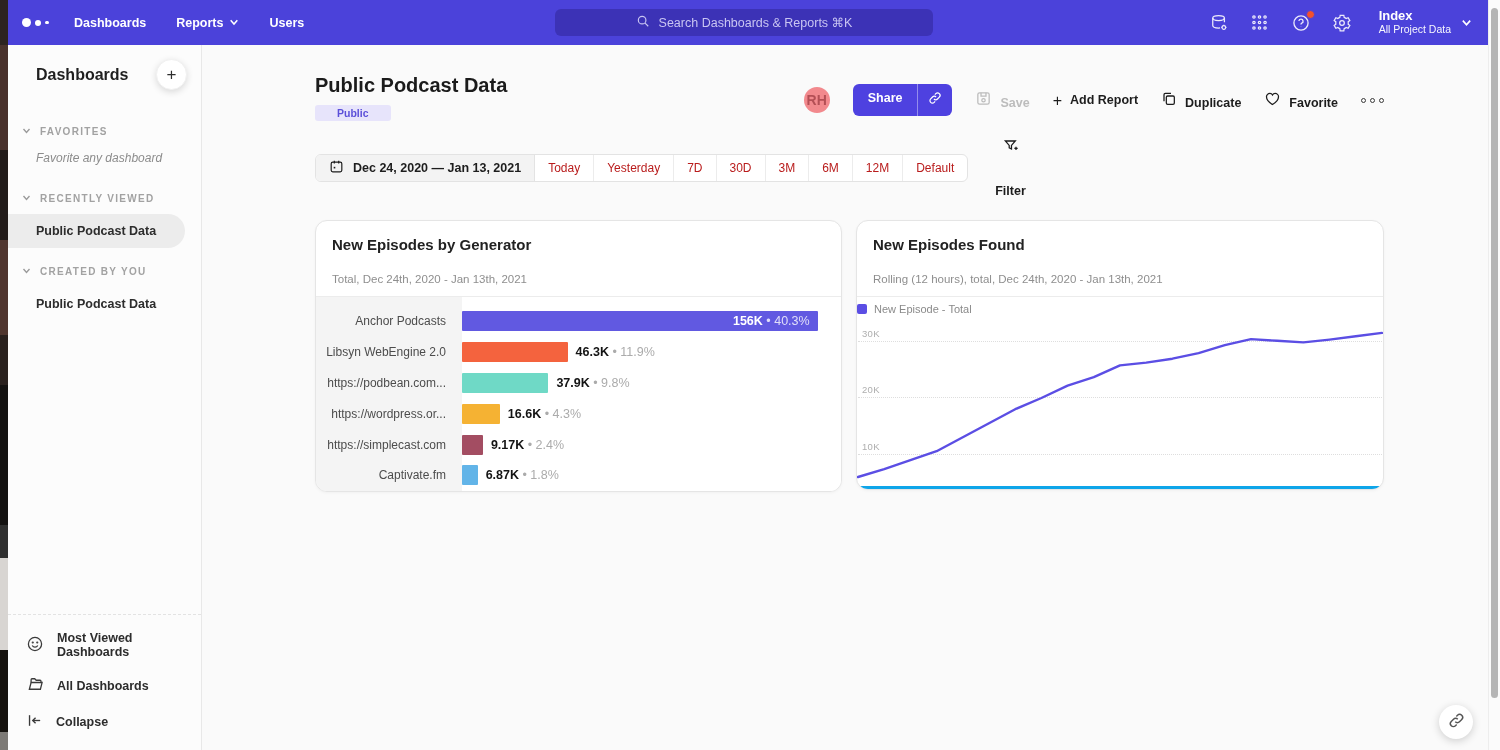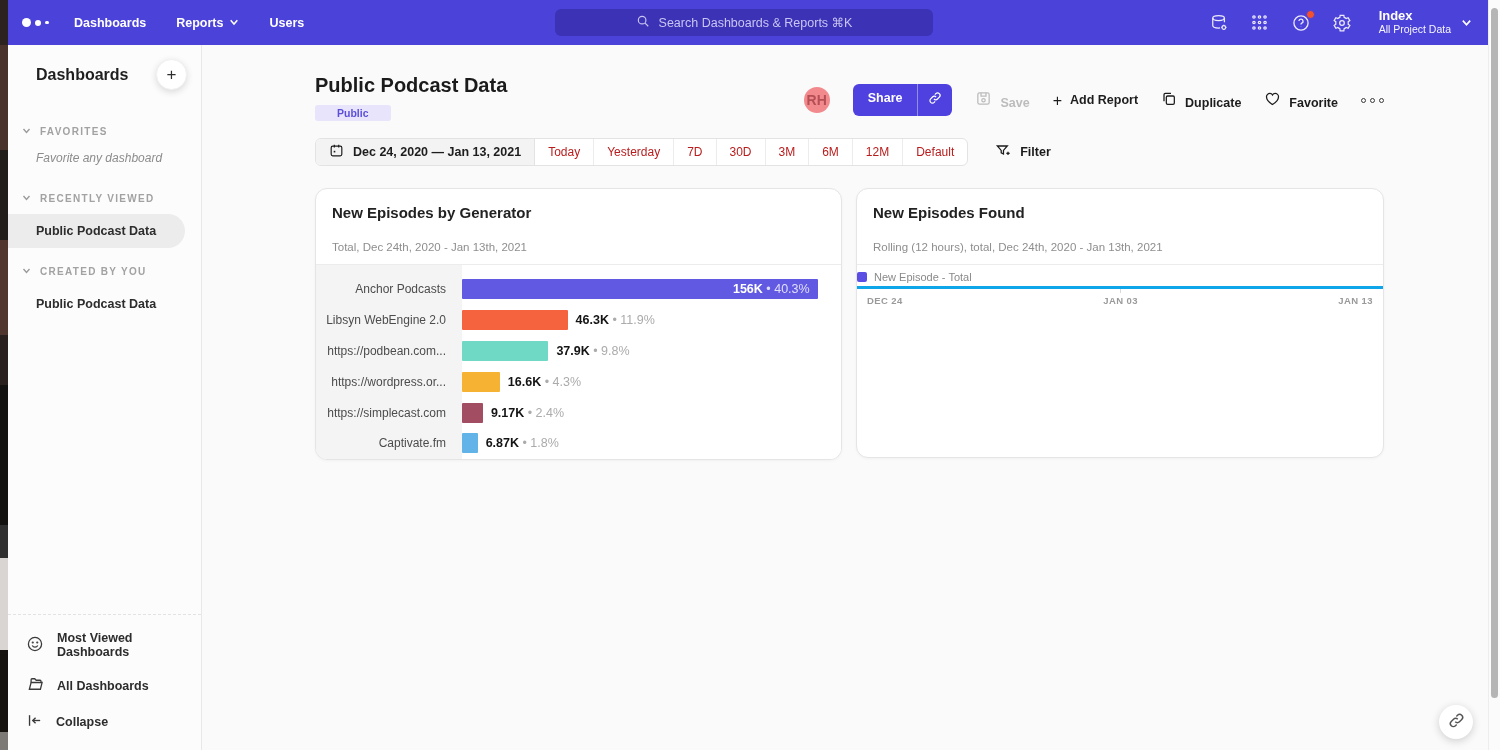--- a/index.html
+++ b/index.html
@@ -62,21 +62,21 @@
   .action-plus{font-size:16px;font-weight:400;line-height:12px;}
   .more-dots{display:flex;gap:4px;cursor:pointer;padding:4px 0;}
   .more-dots i{width:5px;height:5px;border:1.4px solid #3a3a3a;border-radius:50%;box-sizing:border-box;}
 
   
   .datebar-row{display:flex;align-items:center;gap:27px;margin-top:17px;}
   .datebar{display:flex;align-items:stretch;height:28px;background:#fff;border:1px solid #e3e3e3;border-radius:6px;overflow:hidden;box-sizing:border-box;}
   .db-range{display:flex;align-items:center;gap:9px;padding:0 13px;background:#f3f3f3;border-right:1px solid #e3e3e3;font-size:12.5px;font-weight:700;color:#1d1d1d;cursor:pointer;}
   .db-preset{display:flex;align-items:center;padding:0 13px;font-size:12px;color:#b91c1c;border-right:1px solid #ececec;cursor:pointer;}
   .db-preset.last{border-right:none;}
-  .filter-btn{display:flex;align-items:center;gap:9px;font-size:12.5px;font-weight:700;color:#1b1b1b;cursor:pointer;}
+  .filter-btn{display:flex;align-items:center;gap:27px;font-size:12.5px;font-weight:700;color:#1b1b1b;cursor:pointer;flex-direction:column;}
 
   
   .cards-row{display:flex;gap:14px;margin-top:22px;}
   .card{background:#fff;border:1px solid #e5e5e5;border-radius:12px;box-shadow:0 1px 3px rgba(0,0,0,.04);box-sizing:border-box;overflow:hidden;}
   .card-bar{width:527px;height:272px;}
   .card-line{width:528px;height:270px;}
   .card-header{padding:15px 16px 11px;}
   .card-title{font-size:15px;font-weight:700;color:#222;}
   .card-sub{font-size:11.5px;color:#8e8e8e;margin-top:20px;}
   .card-divider{border-top:1px solid #ececec;}
@@ -427,20 +427,31 @@
         <div class="card card-line">
           <div class="card-header">
             <div class="card-title">New Episodes Found</div>
             <div class="card-sub">Rolling (12 hours), total, Dec 24th, 2020 - Jan 13th, 2021</div>
           </div>
           <div class="card-divider"></div>
           <div class="legend-row">
             <span class="legend-swatch" style="background: rgb(91, 78, 228);"></span>
             <span class="legend-label">New Episode - Total</span>
           </div>
+          <div class="plot">
+              <div class="gridline" style="top:21.3px"></div>
+              <div class="ylabel" style="top:21.3px">30K</div>
+              <div class="gridline" style="top:77.4px"></div>
+              <div class="ylabel" style="top:77.4px">20K</div>
+              <div class="gridline" style="top:133.5px"></div>
+              <div class="ylabel" style="top:133.5px">10K</div>
+            <svg class="lineplot" viewBox="0 0 524 166" preserveAspectRatio="none">
+                <polyline points="0.0,157.0 26.2,149.2 52.4,140.2 78.6,131.2 104.8,117.2 131.0,103.2 157.2,89.2 183.4,78.0 209.6,65.6 235.8,57.2 262.0,45.4 288.2,42.6 314.4,38.7 340.6,33.1 366.8,25.2 393.0,19.1 419.2,20.8 445.4,22.4 471.6,19.6 497.8,16.3 524.0,12.9" fill="none" stroke="#5b4ee4" stroke-width="2.4" stroke-linejoin="round" stroke-linecap="round"></polyline>
+              </svg>
+          </div>
           <div class="axis-row">
             <span class="axis-tick"></span>
           <span>DEC 24</span>
               <span>JAN 03</span>
               <span>JAN 13</span>
             </div>
         </div>
 
       </div>
     </div>

